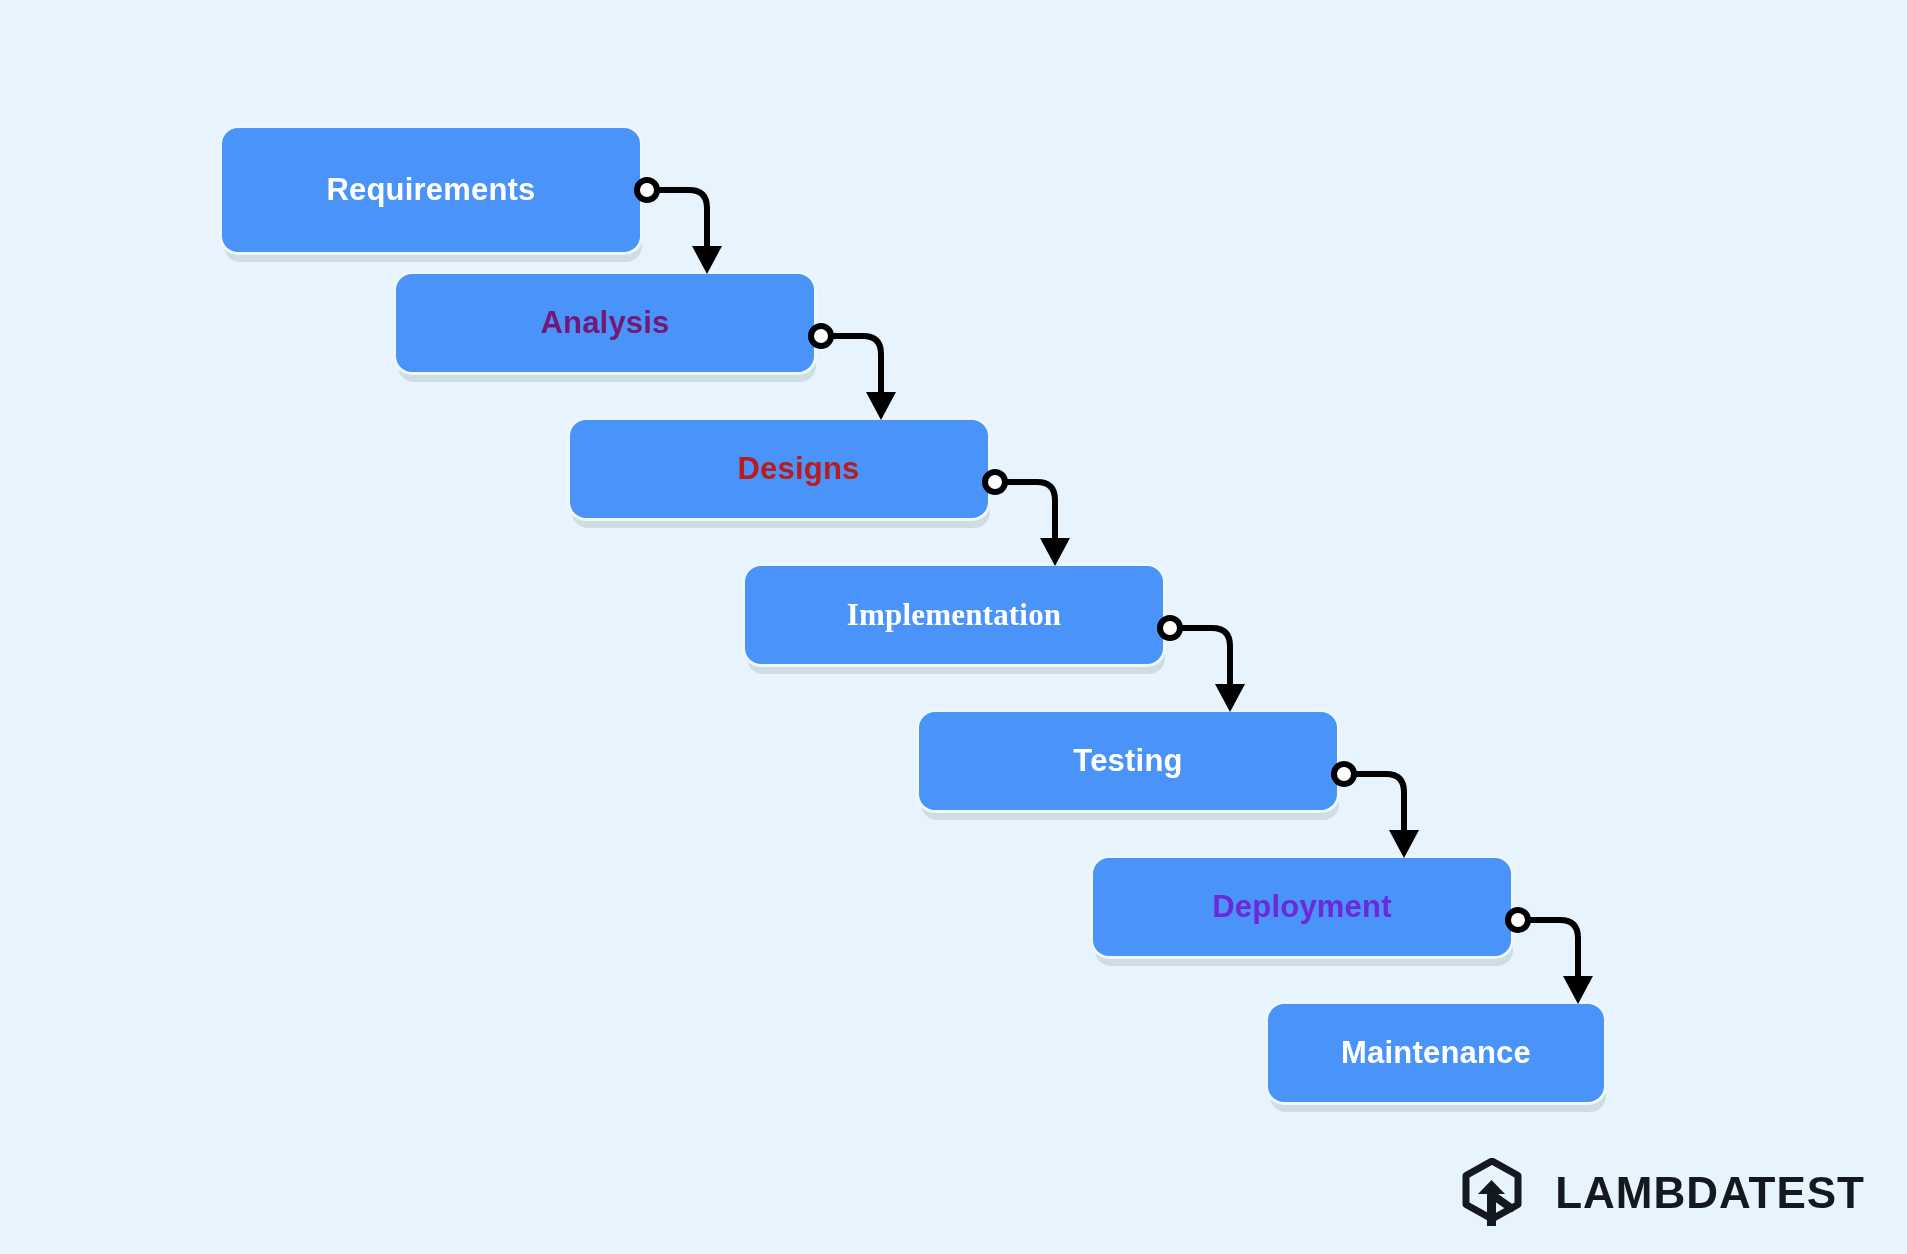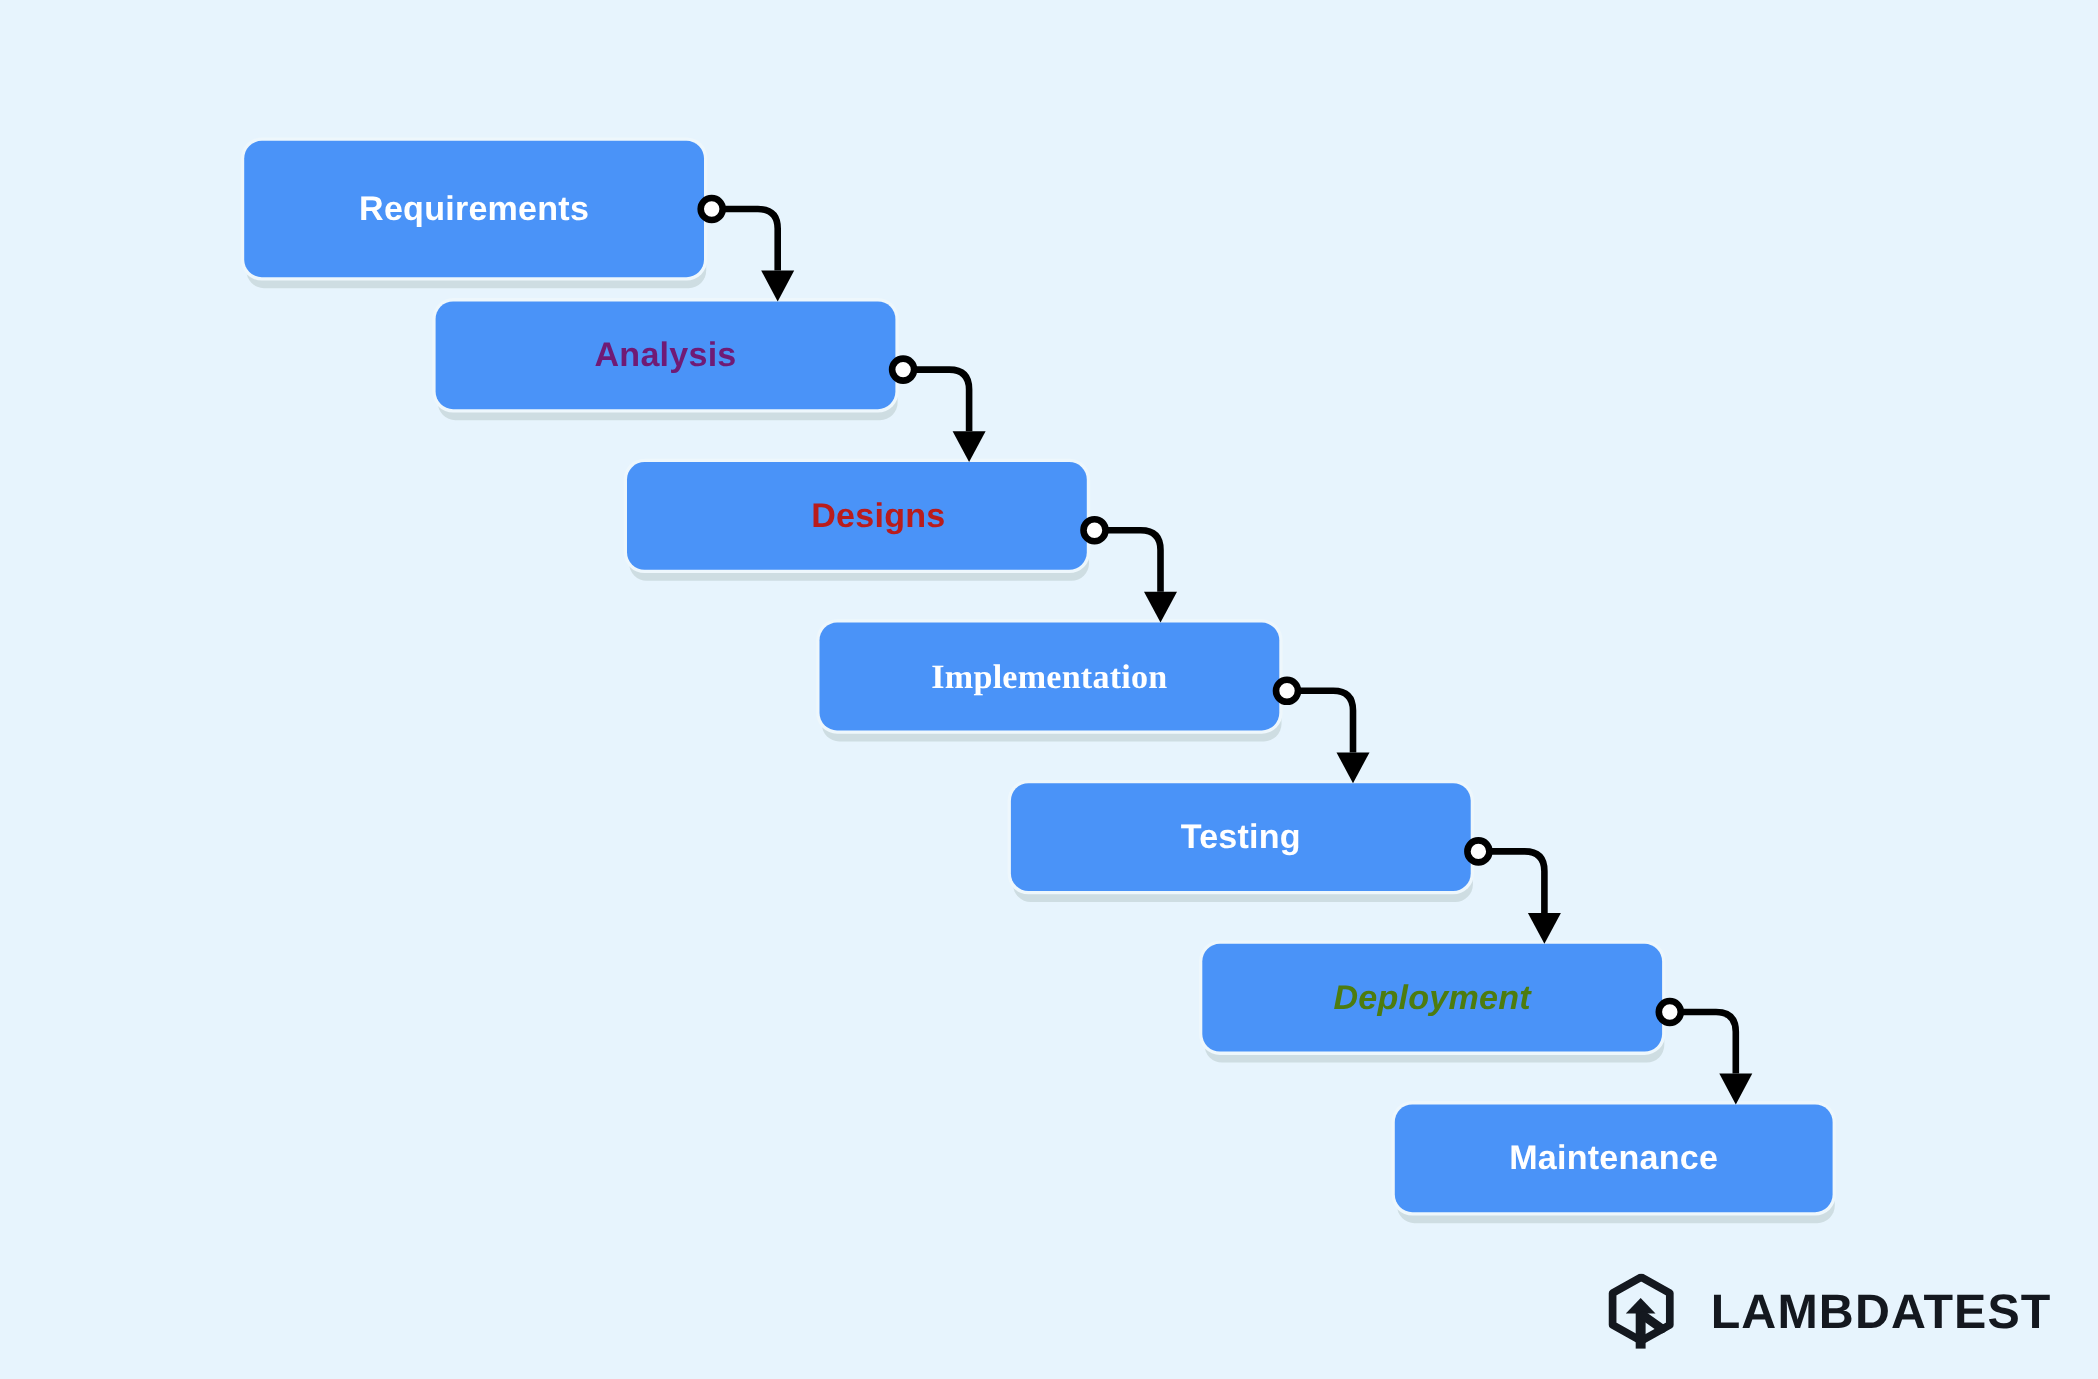--- a/index.html
+++ b/index.html
@@ -133,23 +133,23 @@
       <div class="stage-box" style="left: 745px; top: 566px; width: 418px; height: 98px; font-family: Liberation Serif, serif;">
         <div class="stage-face" style="background: rgb(74, 147, 248);"></div>
         <span class="stage-label" style="color: rgb(255, 255, 255);">Implementation</span>
       </div>
       <div class="stage-box" style="left: 919px; top: 712px; width: 418px; height: 98px;">
         <div class="stage-face" style="background: rgb(74, 147, 248);"></div>
         <span class="stage-label" style="color: rgb(255, 255, 255);">Testing</span>
       </div>
       <div class="stage-box" style="left: 1093px; top: 858px; width: 418px; height: 98px;">
         <div class="stage-face" style="background: rgb(74, 147, 248);"></div>
-        <span class="stage-label" style="color: #4d7c0f; font-style: italic;">Deployment</span>
-      </div>
-      <div class="stage-box" style="left: 1268px; top: 1004px; width: 398px; height: 98px;">
+        <span class="stage-label" style="color: #6d28d9;">Deployment</span>
+      </div>
+      <div class="stage-box" style="left: 1268px; top: 1004px; width: 336px; height: 98px;">
         <div class="stage-face" style="background: rgb(74, 147, 248);"></div>
         <span class="stage-label" style="color: rgb(255, 255, 255);">Maintenance</span>
       </div>
     </div>
 
   <svg id="connector-layer" viewBox="0 0 1907 1254" width="1907" height="1254" xmlns="http://www.w3.org/2000/svg">
     <g id="connector-group">
         <g>
           <path d="M 659 190 L 689 190 Q 707 190 707 208 L 707 246" fill="none" stroke="#000000" stroke-width="6" stroke-linecap="butt"></path>
           <polygon points="692,246 722,246 707,274" fill="#000000"></polygon>

